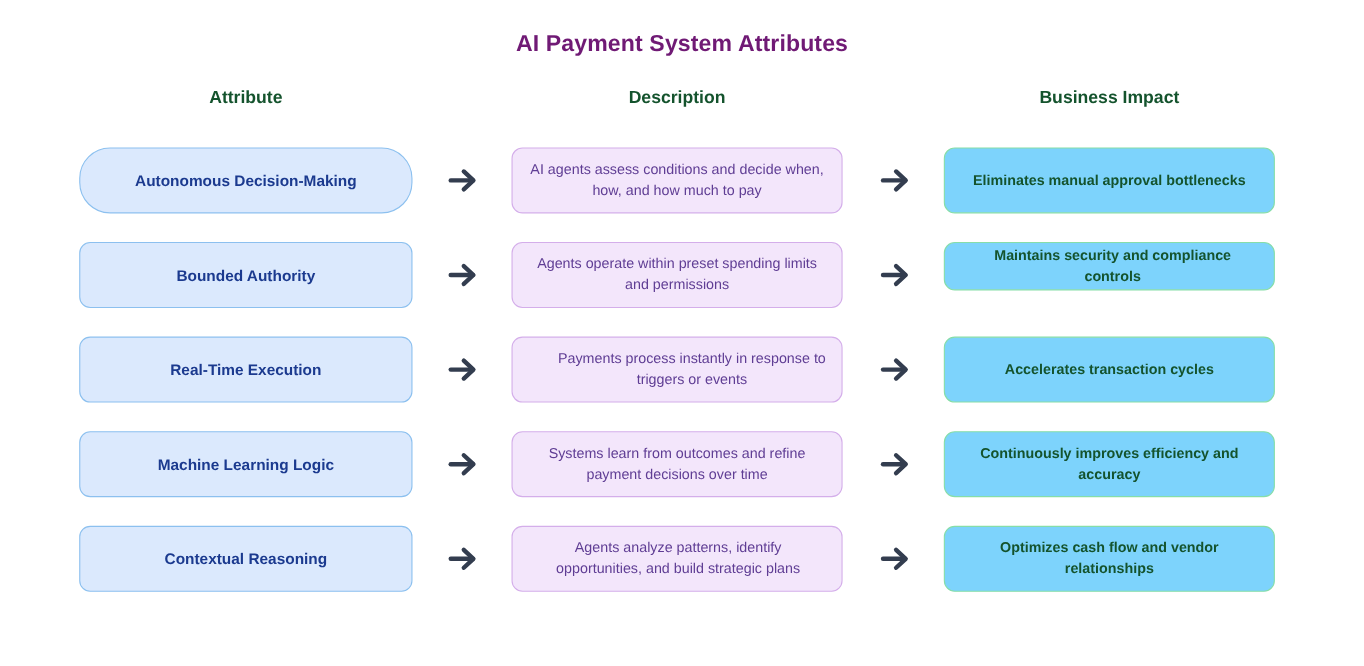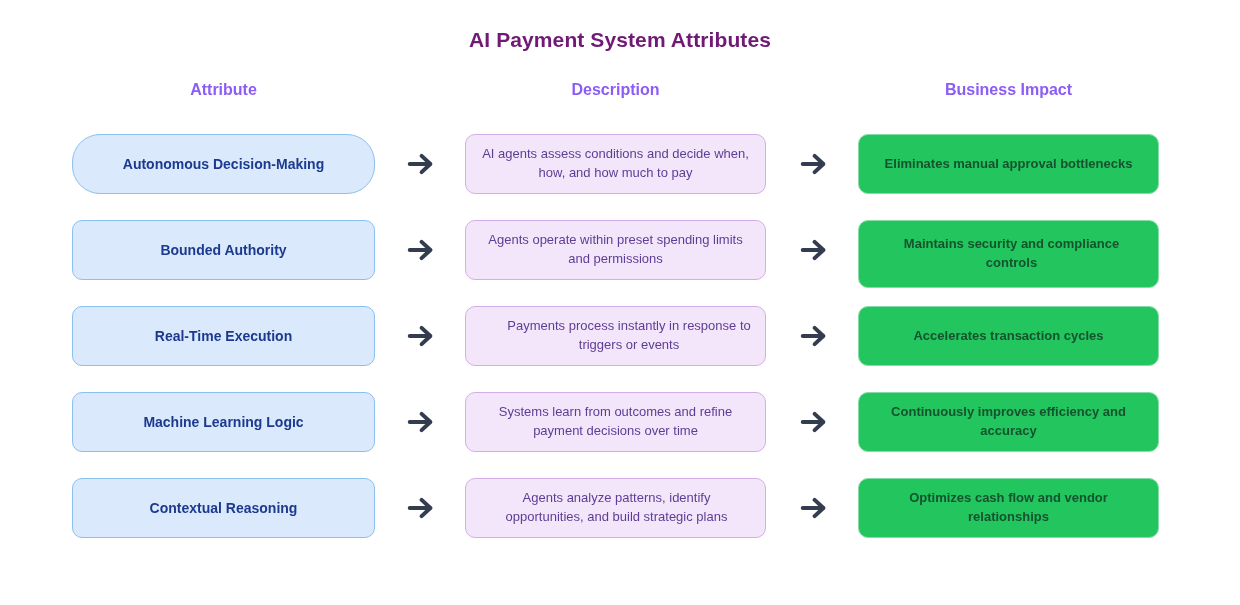--- a/index.html
+++ b/index.html
@@ -38,21 +38,21 @@
     top: 81px;
     left: 0;
     width: 1240px;
     height: 24px;
   }
   .col-header {
     position: absolute;
     text-align: center;
     font-size: 16px;
     font-weight: bold;
-    color: #8b5cf6;
+    color: #14532d;
   }
   .col-header.attribute { left: 72px;  width: 303px; }
   .col-header.description { left: 465px; width: 301px; }
   .col-header.impact { left: 858px; width: 301px; }
 
   .rows {
     position: absolute;
     top: 0;
     left: 0;
     width: 1240px;
@@ -94,21 +94,21 @@
     border: 1.6px solid #d4aeea;
     color: #5f3d94;
     font-size: 13px;
     font-weight: normal;
     line-height: 1.45;
   }
 
   .cell.impact {
     left: 858px;
     width: 301px;
-    background: #22c55e;
+    background: #7dd3fc;
     border: 1.6px solid #86dda8;
     color: #14532d;
     font-size: 13px;
     font-weight: bold;
     line-height: 1.45;
   }
 
   .arrow {
     position: absolute;
     width: 34px;
@@ -161,21 +161,21 @@
             <polyline points="12.5,5.5 19.5,12 12.5,18.5"></polyline>
           </svg>
         </div>
         <div class="cell description" style="top: 0px; height: 60px;">Agents operate within preset spending limits and permissions</div>
         <div class="arrow two" style="top: 13px;">
           <svg width="30" height="30" viewBox="0 0 24 24" fill="none" stroke="currentColor" stroke-width="3.2" stroke-linecap="round" stroke-linejoin="round">
             <line x1="3" y1="12" x2="19" y2="12"></line>
             <polyline points="12.5,5.5 19.5,12 12.5,18.5"></polyline>
           </svg>
         </div>
-        <div class="cell impact" style="top: 0px; height: 68px; padding-left: 20px;">Maintains security and compliance controls</div>
+        <div class="cell impact" style="top: 0px; height: 44px; padding-left: 20px;">Maintains security and compliance controls</div>
       </div>
       <div class="row" style="top: 306px; height: 60px;">
         <div class="cell attribute" style="top: 0px; height: 60px;">Real-Time Execution</div>
         <div class="arrow one" style="top: 13px;">
           <svg width="30" height="30" viewBox="0 0 24 24" fill="none" stroke="currentColor" stroke-width="3.2" stroke-linecap="round" stroke-linejoin="round">
             <line x1="3" y1="12" x2="19" y2="12"></line>
             <polyline points="12.5,5.5 19.5,12 12.5,18.5"></polyline>
           </svg>
         </div>
         <div class="cell description" style="top: 0px; height: 60px; padding-left: 41px;">Payments process instantly in response to triggers or events</div>

